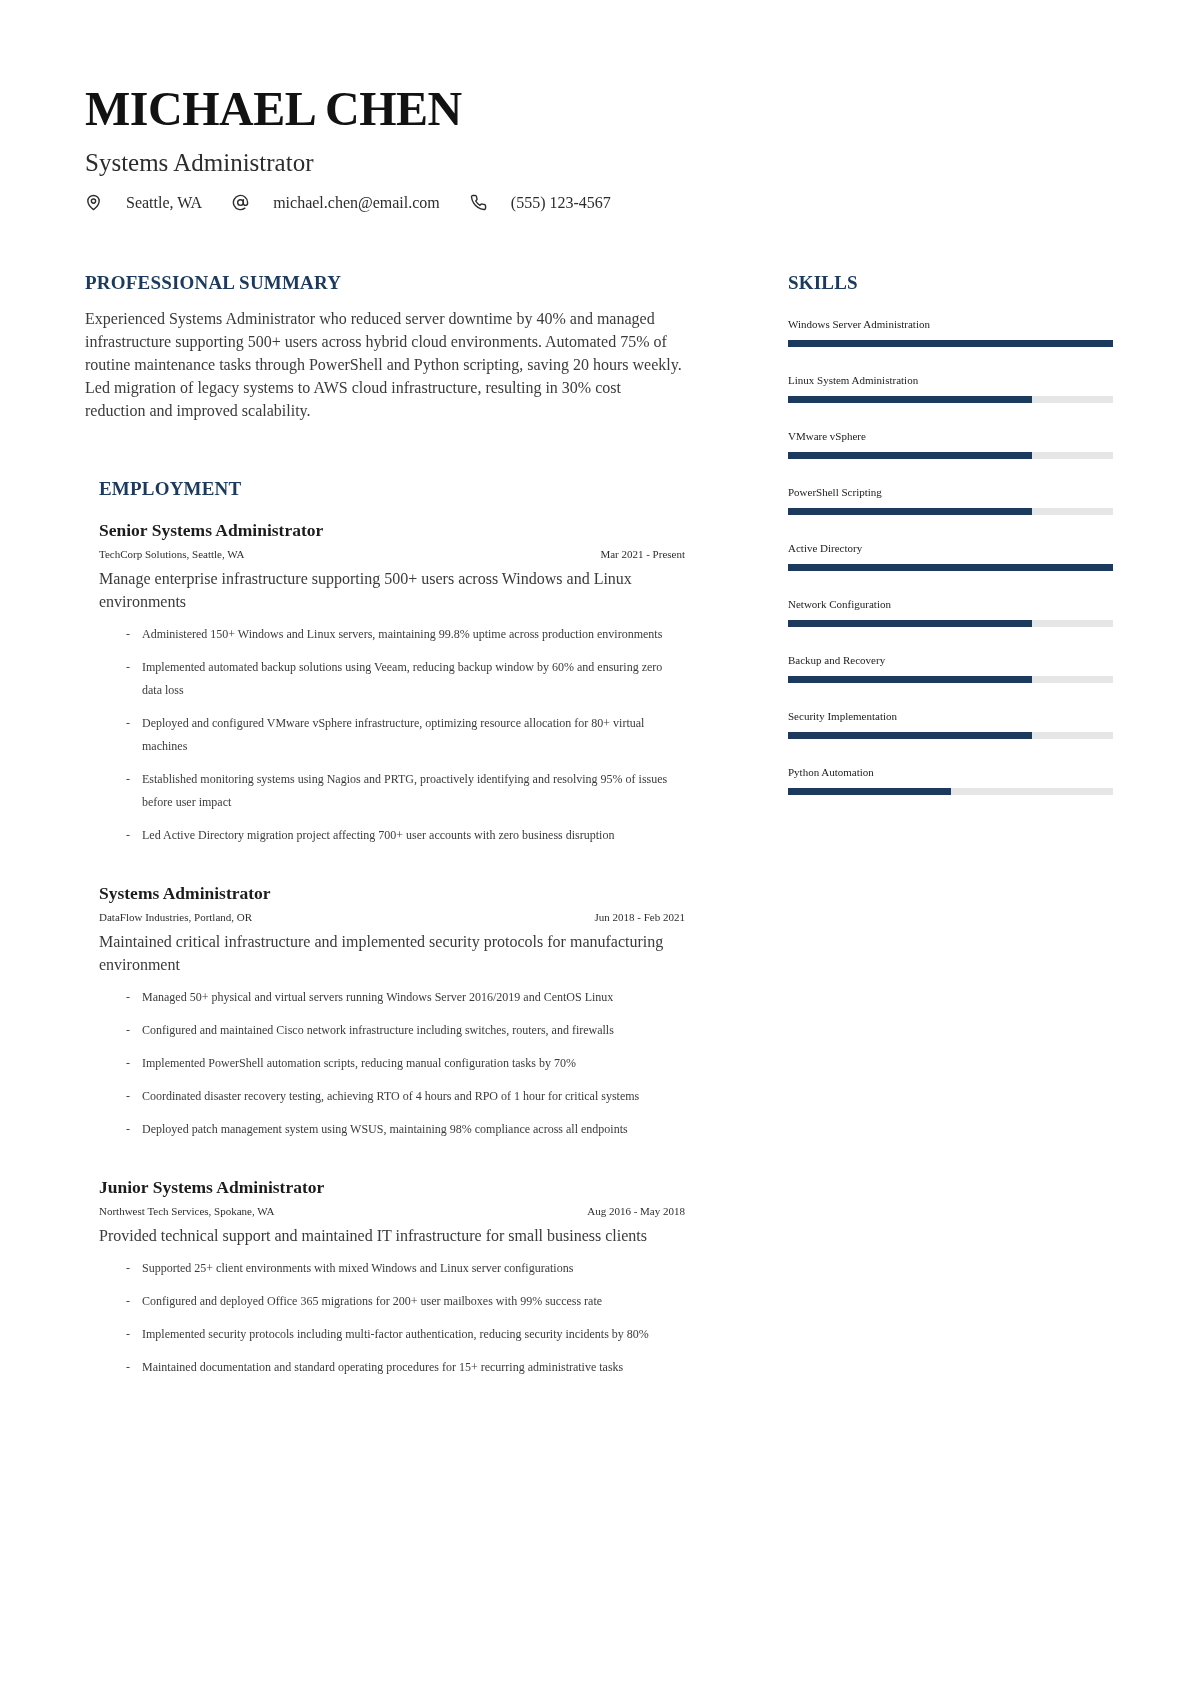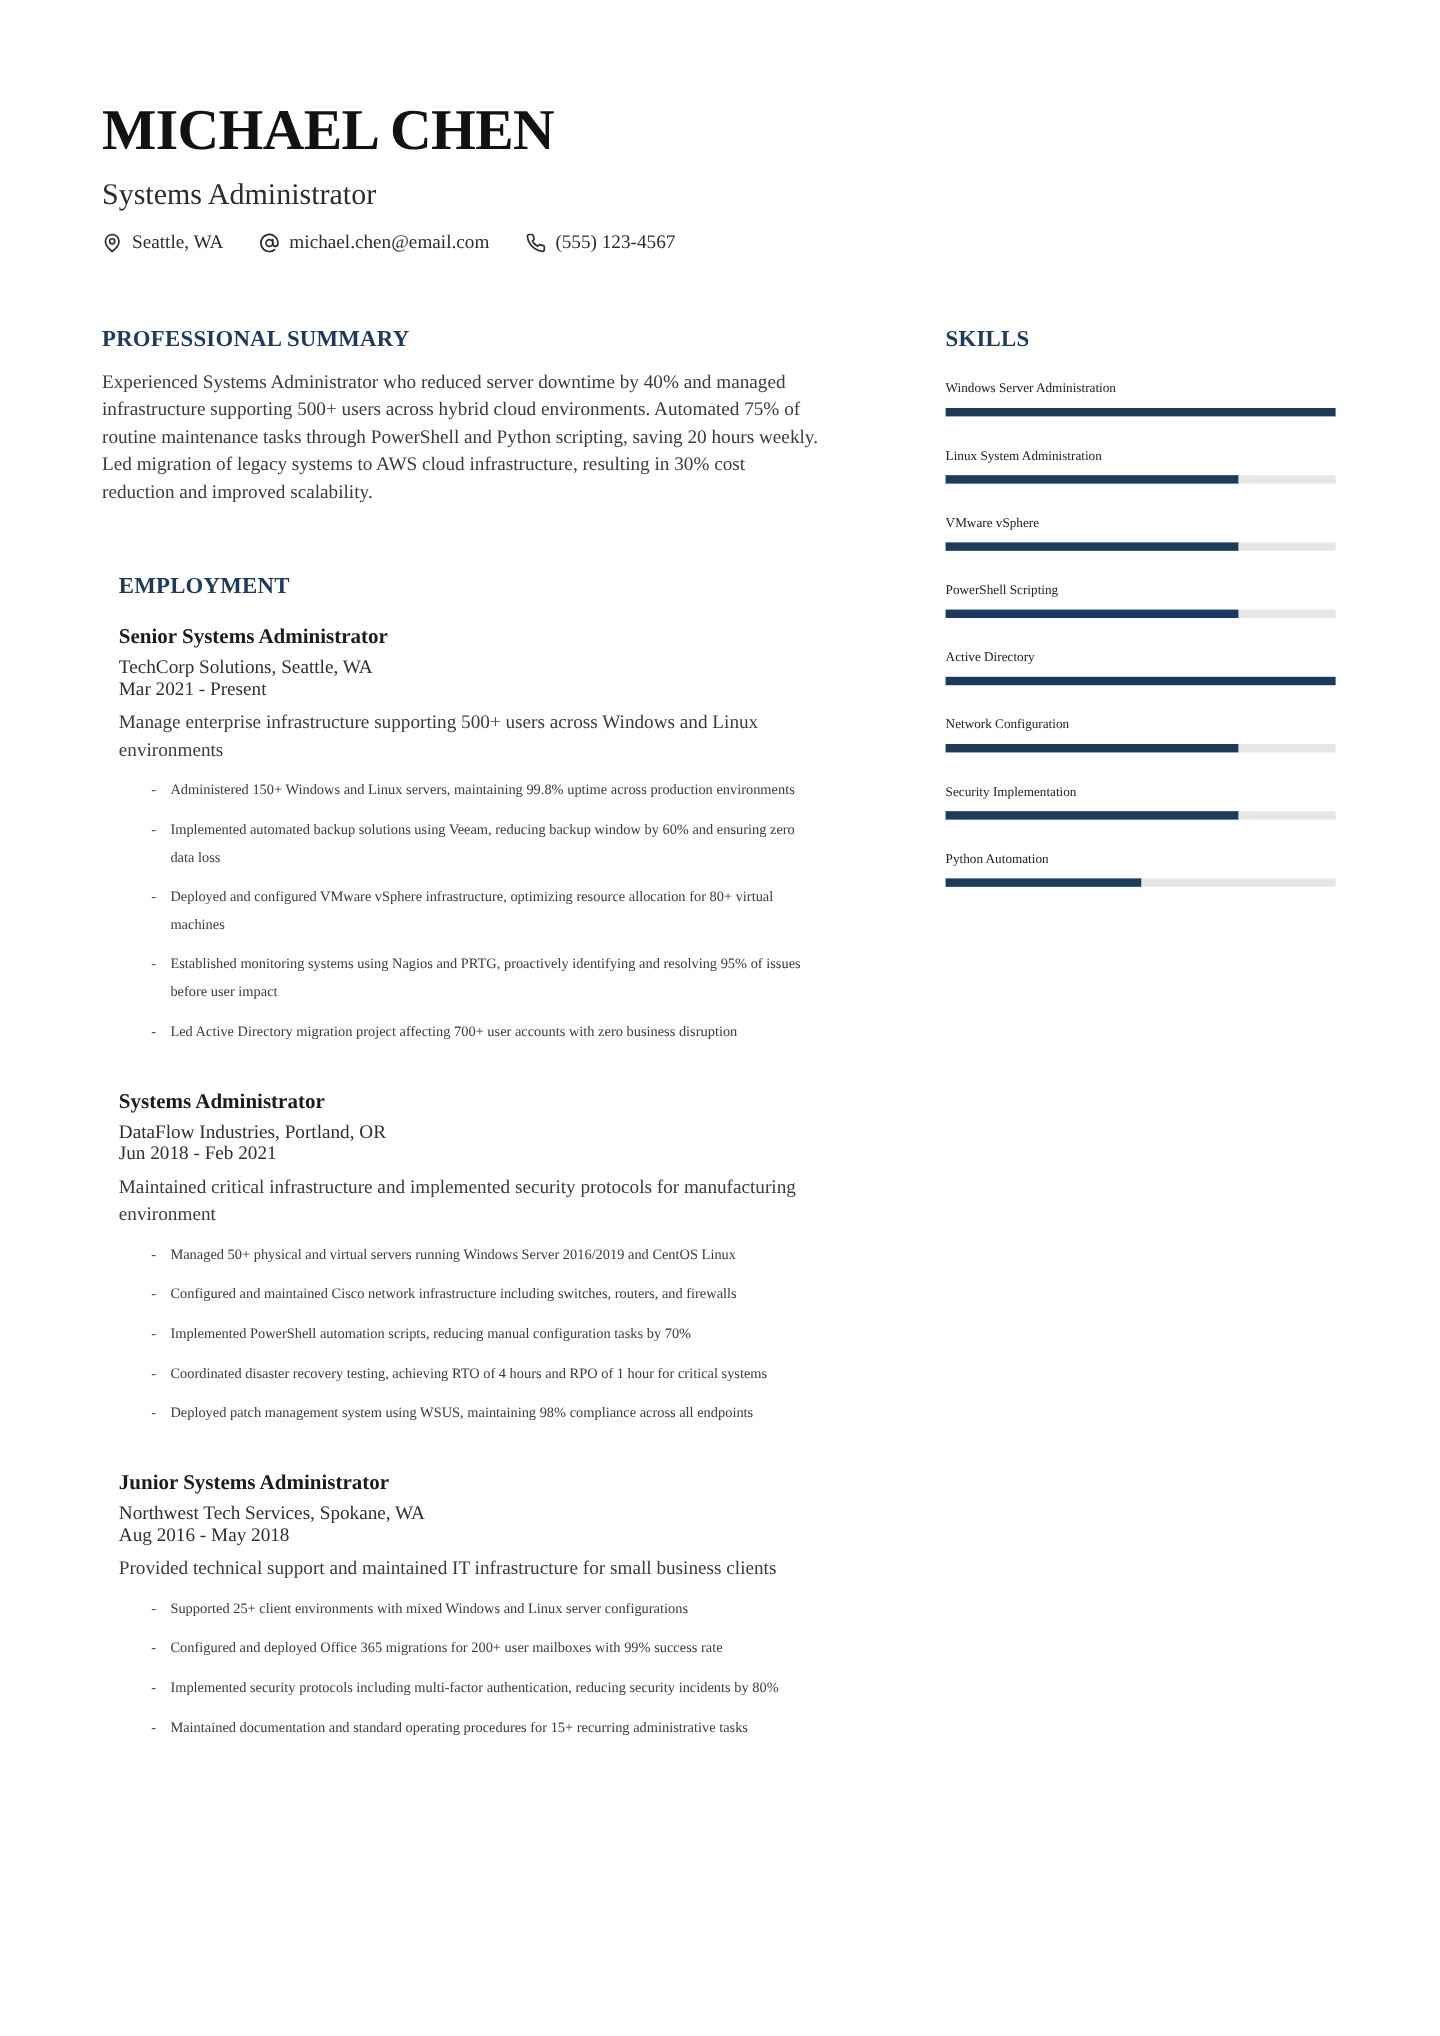--- a/index.html
+++ b/index.html
@@ -16,21 +16,21 @@
   
   .name {
     font-size: 48px; font-weight: 700; letter-spacing: -0.5px;
     color: #121212; line-height: 1.04;
   }
   .job-headline { font-size: 25px; color: #2c2c2c; margin-top: 15px; }
   .contact-row {
     display: flex; align-items: center; gap: 30px;
     margin-top: 17px; font-size: 16px; color: #2c2c2c;
   }
-  .contact-item { display: flex; align-items: center; gap: 8px; }
+  .contact-item { display: flex; align-items: center; gap: 24px; }
   .cicon { width: 17px; height: 17px; display: inline-block; color: #2c2c2c; }
   .cicon svg { width: 100%; height: 100%; display: block; }
 
   
   .columns { display: flex; justify-content: space-between; margin-top: 60px; }
   .main-col { width: 600px; }
   .side-col { width: 325px; }
 
   .section-heading {
     font-size: 19px; font-weight: 700; color: var(--accent, #1b3a5e);
@@ -38,21 +38,21 @@
   }
 
   
   .summary-text { margin-top: 13px; font-size: 16px; line-height: 23px; color: #3b3b3b; }
 
   
   .employment-section { margin-top: 56px; margin-left: 14px; }
   .job { margin-top: 20px; }
   .job + .job { margin-top: 36px; }
   .job-title { font-size: 17.5px; font-weight: 700; color: #1c1c1c; }
-  .job-meta { display: flex; justify-content: space-between; align-items: baseline; margin-top: 7px; font-size: 16px; color: #2f2f2f; flex-direction: column; }
+  .job-meta { display: flex; justify-content: space-between; align-items: baseline; margin-top: 7px; font-size: 11px; color: #2f2f2f; }
   .job-desc { margin-top: 7px; font-size: 16px; line-height: 23px; color: #3b3b3b; }
   ul.bullets { list-style: none; margin: 8px 0 0 0; padding: 0 0 0 43px; }
   ul.bullets li {
     position: relative; margin-top: 10px;
     font-size: 12px; line-height: 23px; color: #3b3b3b;
   }
   ul.bullets li::before {
     content: "-"; position: absolute; left: -16px; top: 0; color: #3b3b3b;
   }
 
@@ -204,20 +204,26 @@
   </div>
 
 
   <div class="skill-item">
     <div class="skill-name">Network Configuration</div>
     <div class="skill-bar">
       <div class="skill-fill" style="width: 75%;"></div>
     </div>
   </div>
 
+  <div class="skill-item">
+    <div class="skill-name">Backup and Recovery</div>
+    <div class="skill-bar">
+      <div class="skill-fill" style="width: 75%;"></div>
+    </div>
+  </div>
 
   <div class="skill-item">
     <div class="skill-name">Security Implementation</div>
     <div class="skill-bar">
       <div class="skill-fill" style="width: 75%;"></div>
     </div>
   </div>
 
   <div class="skill-item">
     <div class="skill-name">Python Automation</div>

